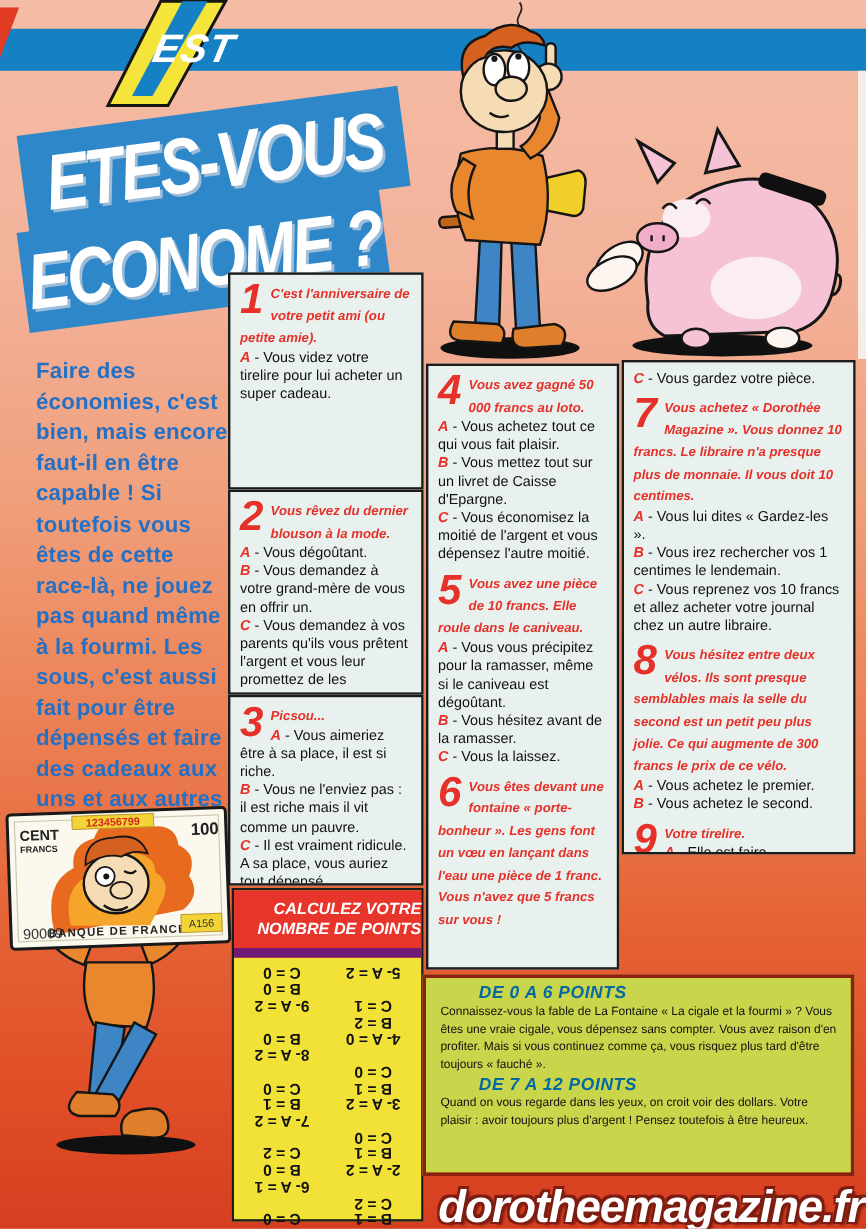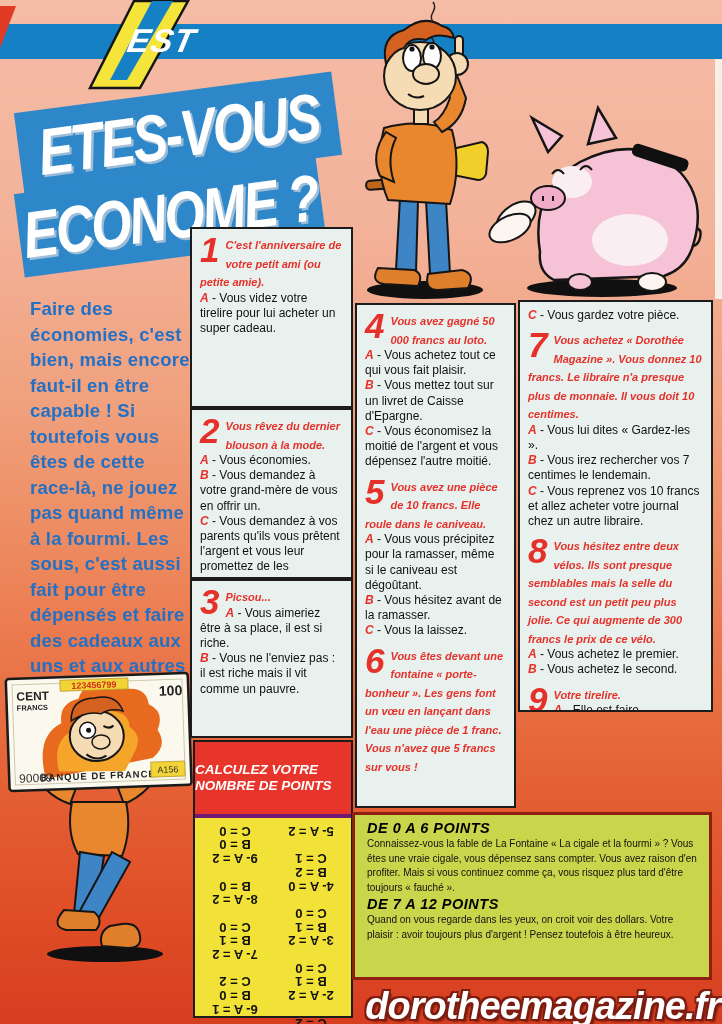--- a/index.html
+++ b/index.html
@@ -34,29 +34,29 @@
   .q:first-child{margin-top:0;}
   .qnum{float:left;font-style:italic;font-weight:900;font-size:35px;line-height:27px;height:26px;
         color:#e5312a;margin:1px 6px 0 0;}
   .qhead{color:#e5312a;font-weight:900;font-style:italic;font-size:11px;line-height:16.5px;}
   .opt{font-size:12px;line-height:15.2px;color:#111;}
   .ltr{color:#e5312a;font-weight:900;font-style:italic;}
   .ltr::after{content:" - ";color:#111;font-style:normal;font-weight:normal;}
   
   #scorebox{position:absolute;left:193px;top:740px;width:160px;height:278px;border:2px solid #1c1c1c;
             background:#f2e136;box-sizing:border-box;}
-  #scorehead{background:#e8352b;border-bottom:4px solid #701a75;color:#fff;text-align:left;
-             font-style:italic;font-weight:900;font-size:13.5px;line-height:16px;padding:20px 0;}
+  #scorehead{background:#e8352b;border-bottom:8px solid #701a75;color:#fff;text-align:right;
+             font-style:italic;font-weight:900;font-size:13.5px;line-height:16px;padding:8px 0;}
   #scorecols{display:flex;transform:rotate(180deg);padding:6px 2px;}
   .scol{width:50%;text-align:center;font-weight:900;font-size:13px;line-height:13.7px;
         color:#111;white-space:pre-line;}
   
   #results{position:absolute;left:352px;top:812px;width:360px;min-height:168px;background:#c9d54a;
            border:3px solid #8e2012;box-sizing:border-box;padding:5px 12px 6px 12px;}
-  .rhead{color:#000000;font-style:italic;font-weight:900;font-size:14.5px;line-height:17px;letter-spacing:.5px;}
+  .rhead{color:#0369a1;font-style:italic;font-weight:900;font-size:14.5px;line-height:17px;letter-spacing:.5px;margin-left:32px;}
   .rtext{color:#111;font-size:10px;line-height:14.6px;margin-bottom:1px;}
   
   #watermark{position:absolute;right:2px;top:985px;color:#fff;font-style:italic;font-weight:900;
      font-size:38px;letter-spacing:-1px;
      text-shadow:-2px -2px 0 #7d1d12,2px -2px 0 #7d1d12,-2px 2px 0 #7d1d12,2px 2px 0 #7d1d12,3px 3px 2px rgba(60,0,0,.5);}
   .abs{position:absolute;}
   svg text{font-family:"Liberation Sans", sans-serif;}
 </style>
 </head>
 <body>
@@ -132,31 +132,32 @@
       <span class="qnum">1</span>
       <span class="qhead">C'est l'anniversaire de votre petit ami (ou petite amie).</span>
       <div class="opt"><span class="ltr">A</span><span>Vous videz votre tirelire pour lui acheter un super cadeau.</span></div>
       
     </div>
   </div>
   <div class="qbox" id="col1b">
     <div class="q">
       <span class="qnum">2</span>
       <span class="qhead">Vous rêvez du dernier blouson à la mode.</span>
-      <div class="opt"><span class="ltr">A</span><span>Vous économies.</span></div>
+      <div class="opt"><span class="ltr">A</span><span>Vous dégoûtant.</span></div>
       <div class="opt"><span class="ltr">B</span><span>Vous demandez à votre grand-mère de vous en offrir un.</span></div>
       <div class="opt"><span class="ltr">C</span><span>Vous demandez à vos parents qu'ils vous prêtent l'argent et vous leur promettez de les rembourser.</span></div>
     </div>
   </div>
   <div class="qbox" id="col1c">
     <div class="q">
       <span class="qnum">3</span>
       <span class="qhead">Picsou...</span>
       <div class="opt"><span class="ltr">A</span><span>Vous aimeriez être à sa place, il est si riche.</span></div>
       <div class="opt"><span class="ltr">B</span><span>Vous ne l'enviez pas : il est riche mais il vit comme un pauvre.</span></div>
+      <div class="opt"><span class="ltr">C</span><span>Il est vraiment ridicule. A sa place, vous auriez tout dépensé.</span></div>
     </div>
   </div>
 
   <div class="qbox" id="col2">
     <div class="q">
       <span class="qnum">4</span>
       <span class="qhead">Vous avez gagné 50 000 francs au loto.</span>
       <div class="opt"><span class="ltr">A</span><span>Vous achetez tout ce qui vous fait plaisir.</span></div>
       <div class="opt"><span class="ltr">B</span><span>Vous mettez tout sur un livret de Caisse d'Epargne.</span></div>
       <div class="opt"><span class="ltr">C</span><span>Vous économisez la moitié de l'argent et vous dépensez l'autre moitié.</span></div>
@@ -175,21 +176,21 @@
       
     </div>
   </div>
 
   <div class="qbox" id="col3">
     <div class="opt"><span class="ltr">C</span><span>Vous gardez votre pièce.</span></div>
     <div class="q">
       <span class="qnum">7</span>
       <span class="qhead">Vous achetez « Dorothée Magazine ». Vous donnez 10 francs. Le libraire n'a presque plus de monnaie. Il vous doit 10 centimes.</span>
       <div class="opt"><span class="ltr">A</span><span>Vous lui dites « Gardez-les ».</span></div>
-      <div class="opt"><span class="ltr">B</span><span>Vous irez rechercher vos 7 centimes le lendemain.</span></div>
+      <div class="opt"><span class="ltr">B</span><span>Vous irez rechercher vos 1 centimes le lendemain.</span></div>
       <div class="opt"><span class="ltr">C</span><span>Vous reprenez vos 10 francs et allez acheter votre journal chez un autre libraire.</span></div>
     </div>
     <div class="q">
       <span class="qnum">8</span>
       <span class="qhead">Vous hésitez entre deux vélos. Ils sont presque semblables mais la selle du second est un petit peu plus jolie. Ce qui augmente de 300 francs le prix de ce vélo.</span>
       <div class="opt"><span class="ltr">A</span><span>Vous achetez le premier.</span></div>
       <div class="opt"><span class="ltr">B</span><span>Vous achetez le second.</span></div>
     </div>
     <div class="q">
       <span class="qnum">9</span>

